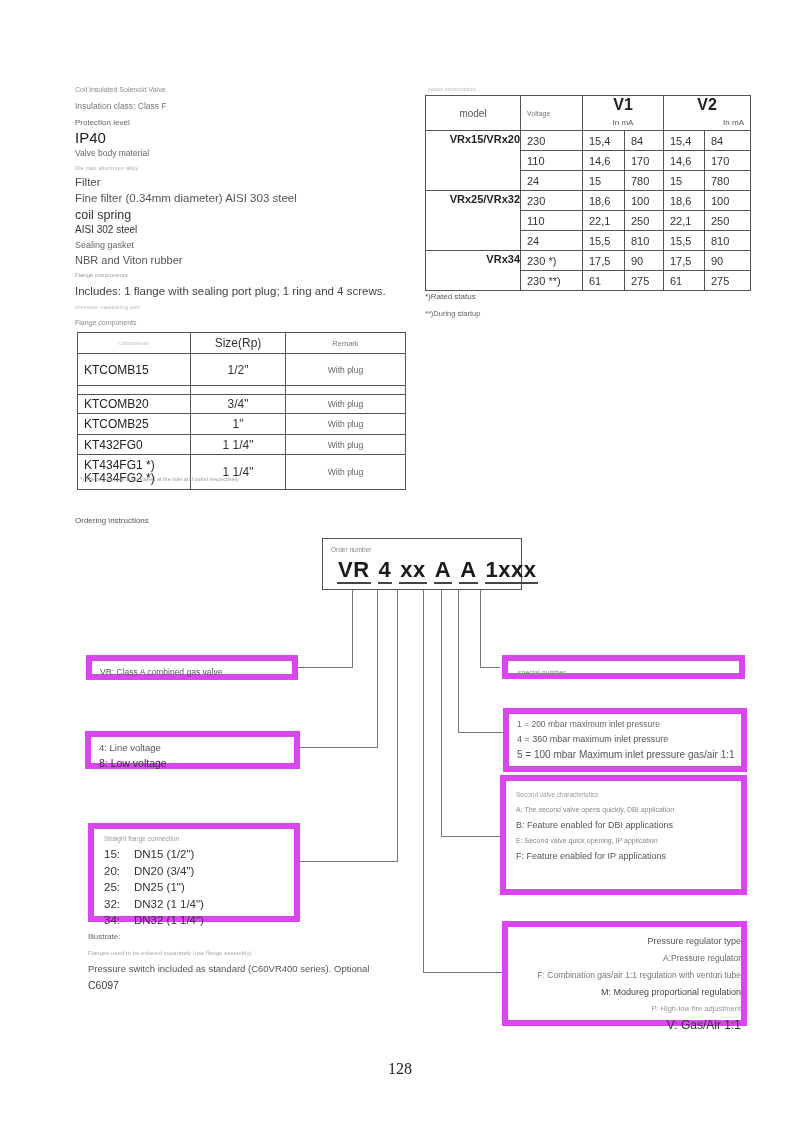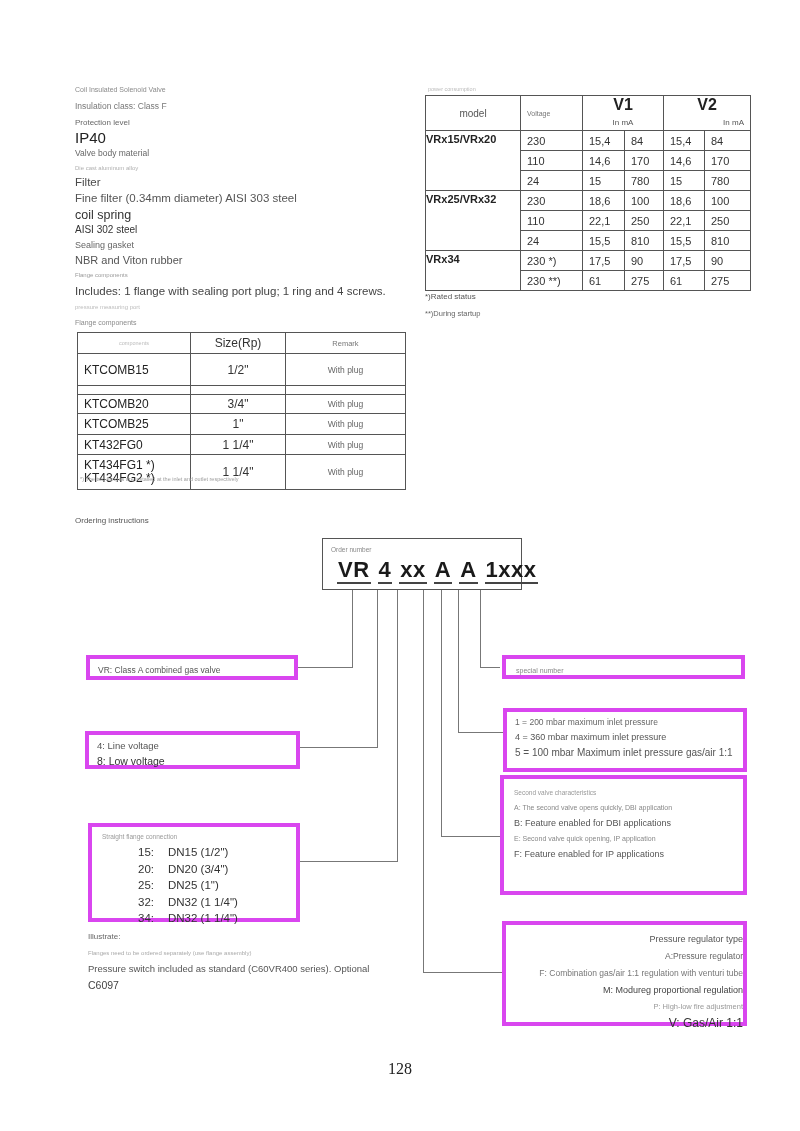--- a/index.html
+++ b/index.html
@@ -29,21 +29,21 @@
   .pt-caption{left:428px;top:86px;font-size:5.5px;color:#bbb;}
   table.power{position:absolute;left:425px;top:95px;border-collapse:collapse;table-layout:fixed;}
   table.power td{border:1px solid #555;font-size:11px;color:#333;padding:0 0 0 6px;height:19px;
                  overflow:hidden;white-space:nowrap;}
   table.power .c-model{width:94px;text-align:center;padding:0;font-size:10px;color:#555;}
   table.power .c-volt{width:55px;font-size:7px;color:#777;}
   table.power .c-v{text-align:center;font-weight:bold;font-size:16px;color:#222;border-bottom:none;height:18px;padding:0;}
   table.power .c-unit{font-size:8px;color:#555;border-top:none;text-align:center;height:16px;padding:0;}
   table.power .c-unit.u2{text-align:right;padding-right:6px;}
   table.power .w1{width:35px;} table.power .w2{width:32px;} table.power .w3{width:34px;} table.power .w4{width:39px;}
-  table.power td.model{font-weight:bold;font-size:11px;color:#222;text-align:left;padding:0;vertical-align:top;padding-top:2px;}
+  table.power td.model{font-weight:bold;font-size:11px;color:#222;text-align:right;padding:0;vertical-align:top;padding-top:2px;}
   .pt-fn1{left:425px;top:292px;font-size:8px;color:#555;}
   .pt-fn2{left:425px;top:309px;font-size:7.5px;color:#666;}
   
   table.flange{position:absolute;left:77px;top:332px;border-collapse:collapse;table-layout:fixed;}
   table.flange td{border:1px solid #555;overflow:hidden;}
   table.flange .fc1{width:110px;} table.flange .fc2{width:92px;} table.flange .fc3{width:117px;}
   .fh-comp{font-size:5.5px;color:#bbb;text-align:center;height:18px;}
   .fh-size{font-size:12px;color:#333;text-align:center;height:18px;}
   .fh-rem{font-size:7.5px;color:#777;text-align:center;height:18px;}
   .f-comp{font-size:12px;color:#222;padding-left:6px;}
@@ -56,28 +56,28 @@
   
   .ord-label{left:75px;top:516px;font-size:8px;color:#555;text-align:right;}
   .order-box{left:322px;top:538px;width:198px;height:50px;border:1px solid #555;}
   .ob-label{position:absolute;left:8px;top:7px;font-size:6.5px;color:#888;}
   .ob-code{position:absolute;left:14px;top:19px;display:flex;gap:7px;font-weight:bold;
            font-size:22px;color:#1a1a1a;letter-spacing:0.5px;}
   .ob-code span{border-bottom:2px solid #444;padding:0 1px 1px 1px;line-height:23px;}
   .vline{position:absolute;width:1px;background:#777;}
   .hline{position:absolute;height:1px;background:#777;}
   
-  .cobox{position:absolute;border:4px solid #d946ef;background:#fff;box-sizing:border-box;}
+  .cobox{position:absolute;border:6px solid #d946ef;background:#fff;box-sizing:border-box;}
   .vr-box{left:86px;top:655px;width:212px;height:25px;font-size:8.5px;color:#555;line-height:23px;padding-left:8px;}
   .volt-box{left:85px;top:731px;width:215px;height:38px;padding:5px 0 0 8px;}
   .volt-box .l1{font-size:9.5px;color:#555;}
   .volt-box .l2{font-size:10.5px;color:#333;margin-top:4px;}
   .fconn-box{left:88px;top:823px;width:212px;height:99px;padding:6px 0 0 10px;}
   .fconn-box .t{font-size:6.5px;color:#9a9a9a;margin-bottom:4px;}
-  .fconn-item{display:flex;font-size:11.5px;color:#333;line-height:16.5px;margin-left:36px;}
+  .fconn-item{display:flex;font-size:11.5px;color:#333;line-height:16.5px;}
   .fconn-item .cd{width:30px;}
   .ill{left:88px;top:932px;width:340px;}
   .ill .t{font-size:8px;color:#666;}
   .ill .n1{font-size:6px;color:#aaa;margin-top:9px;}
   .ill .n2{font-size:9.5px;color:#555;margin-top:7px;}
   .ill .n3{font-size:10.5px;color:#444;margin-top:5px;}
   .spec-box{left:502px;top:655px;width:243px;height:24px;font-size:7px;color:#888;line-height:23px;padding-left:10px;}
   .inlet-box{left:503px;top:708px;width:244px;height:64px;padding:5px 0 0 8px;}
   .inlet-box .l1{font-size:8.5px;color:#666;}
   .inlet-box .l2{font-size:9px;color:#555;margin-top:5px;}

